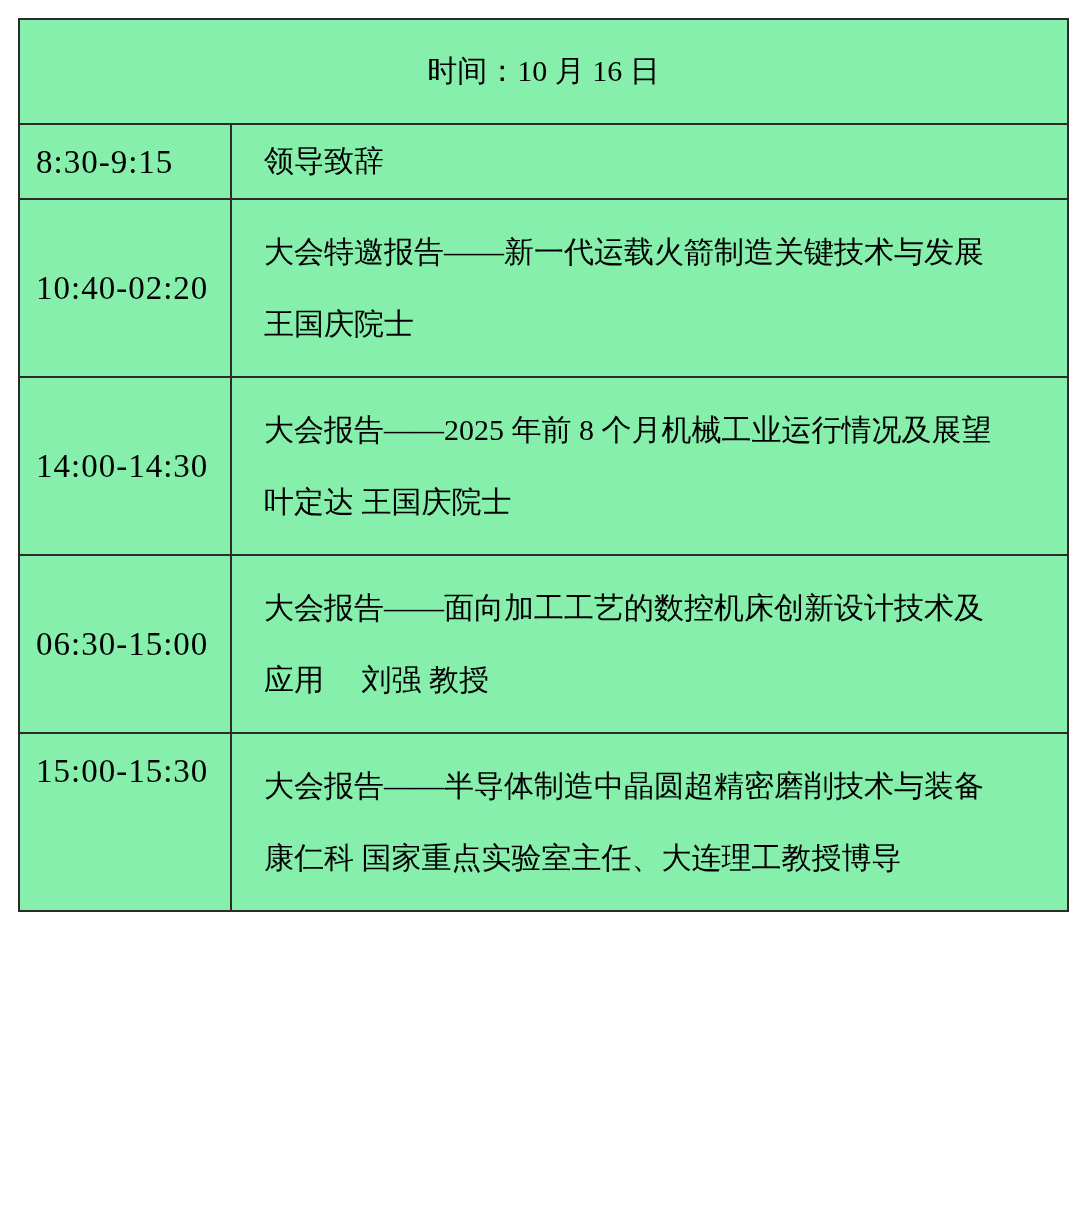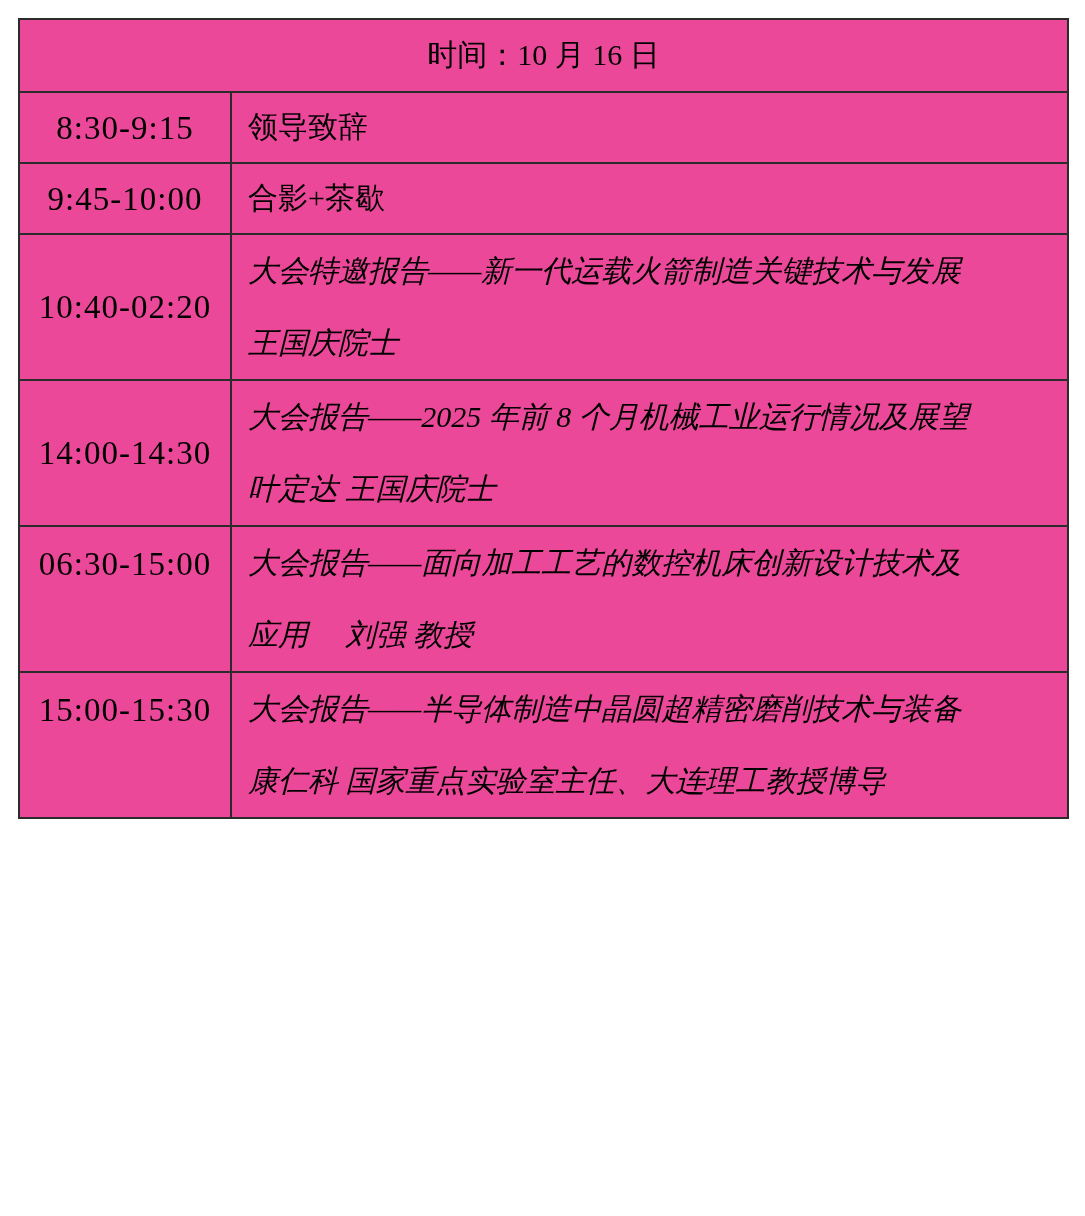--- a/index.html
+++ b/index.html
@@ -21,57 +21,55 @@
     border-collapse: collapse;
     table-layout: fixed;
     width: 1049px;
     border: 2px solid #000000;
   }
   table.schedule col.col-time { width: 212px; }
   table.schedule col.col-event { width: 837px; }
   table.schedule th,
   table.schedule td {
     border: 2px solid #2b2b2b;
-    padding: 0;
-    background: #ec4899;
+    padding: 16px;
+    background: #86efac;
   }
   th.header-cell {
     height: 71px;
     font-weight: normal;
     font-size: 30px;
     text-align: center;
     vertical-align: middle;
   }
   tr.row-single { height: 71px; }
   tr.row-double { height: 144px; }
   td.time-cell {
     vertical-align: middle;
     padding-left: 13px;
     font-size: 33px;
     letter-spacing: 1px;
     line-height: 40px;
     white-space: nowrap;
-    text-align: center;
   }
   
   tbody tr:nth-child(5) td.time-cell,
   tbody tr:nth-child(6) td.time-cell {
     vertical-align: top;
     padding-top: 17px;
   }
   td.event-cell {
     vertical-align: middle;
     font-size: 30px;
   }
   tr.row-single td.event-cell .line {
     padding-left: 16px;
   }
   tr.row-double td.event-cell {
     vertical-align: top;
-    font-style: italic;
   }
   tr.row-double td.event-cell .line {
     height: 72px;
     display: flex;
     align-items: center;
     padding-left: 16px;
     white-space: nowrap;
   }
 </style>
 </head>
@@ -86,26 +84,20 @@
     <thead>
       <tr>
         <th class="header-cell" colspan="2">时间：10 月 16 日</th>
       </tr>
     </thead>
     <tbody>
         <tr class="row-single">
     <td class="time-cell">8:30-9:15</td>
     <td class="event-cell">
             <div class="line">领导致辞</div>
-          </td>
-  </tr>
-        <tr class="row-single">
-    <td class="time-cell">9:45-10:00</td>
-    <td class="event-cell">
-            <div class="line">合影+茶歇</div>
           </td>
   </tr>
         <tr class="row-double">
     <td class="time-cell">10:40-02:20</td>
     <td class="event-cell">
             <div class="line">大会特邀报告——新一代运载火箭制造关键技术与发展</div>
             <div class="line">王国庆院士</div>
           </td>
   </tr>
         <tr class="row-double">

